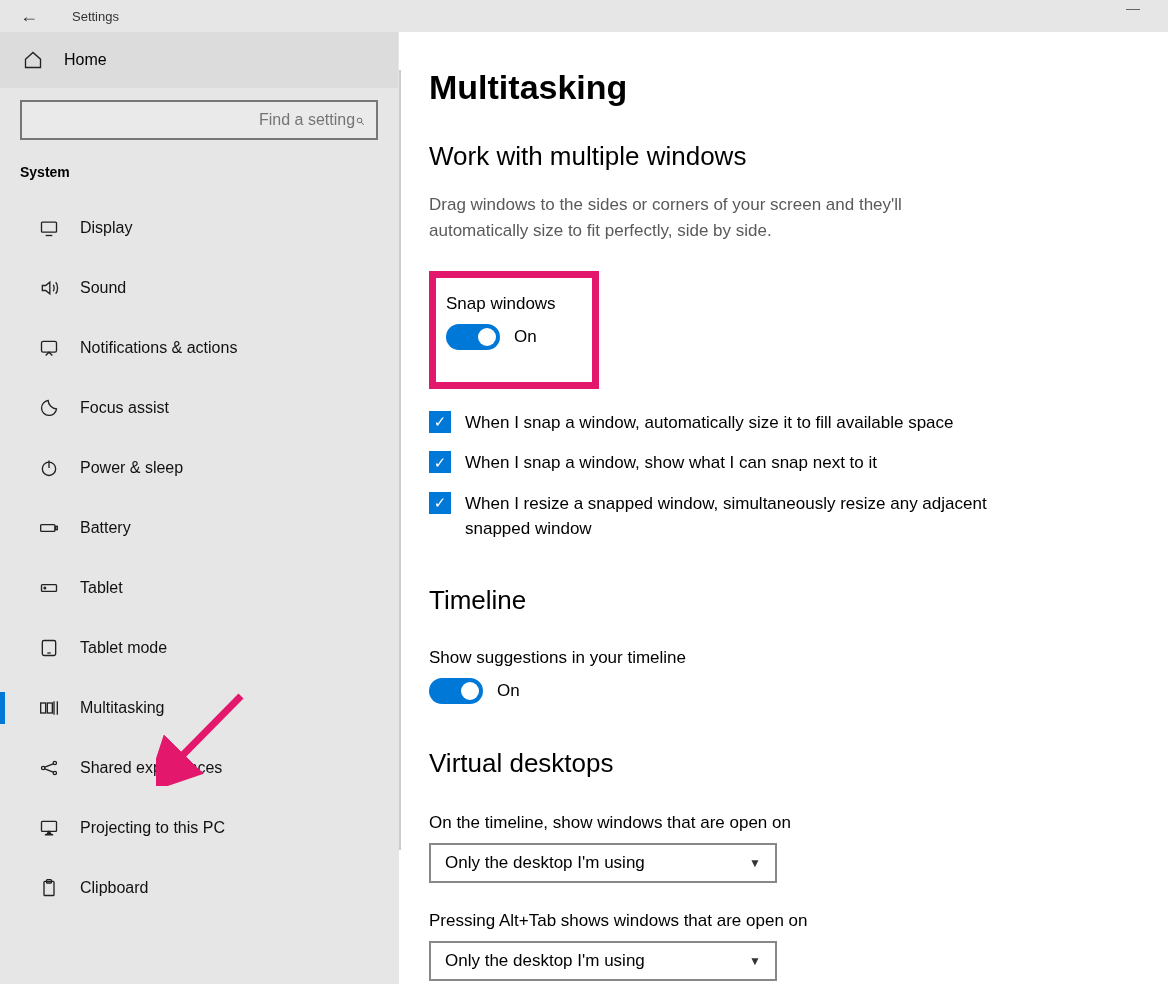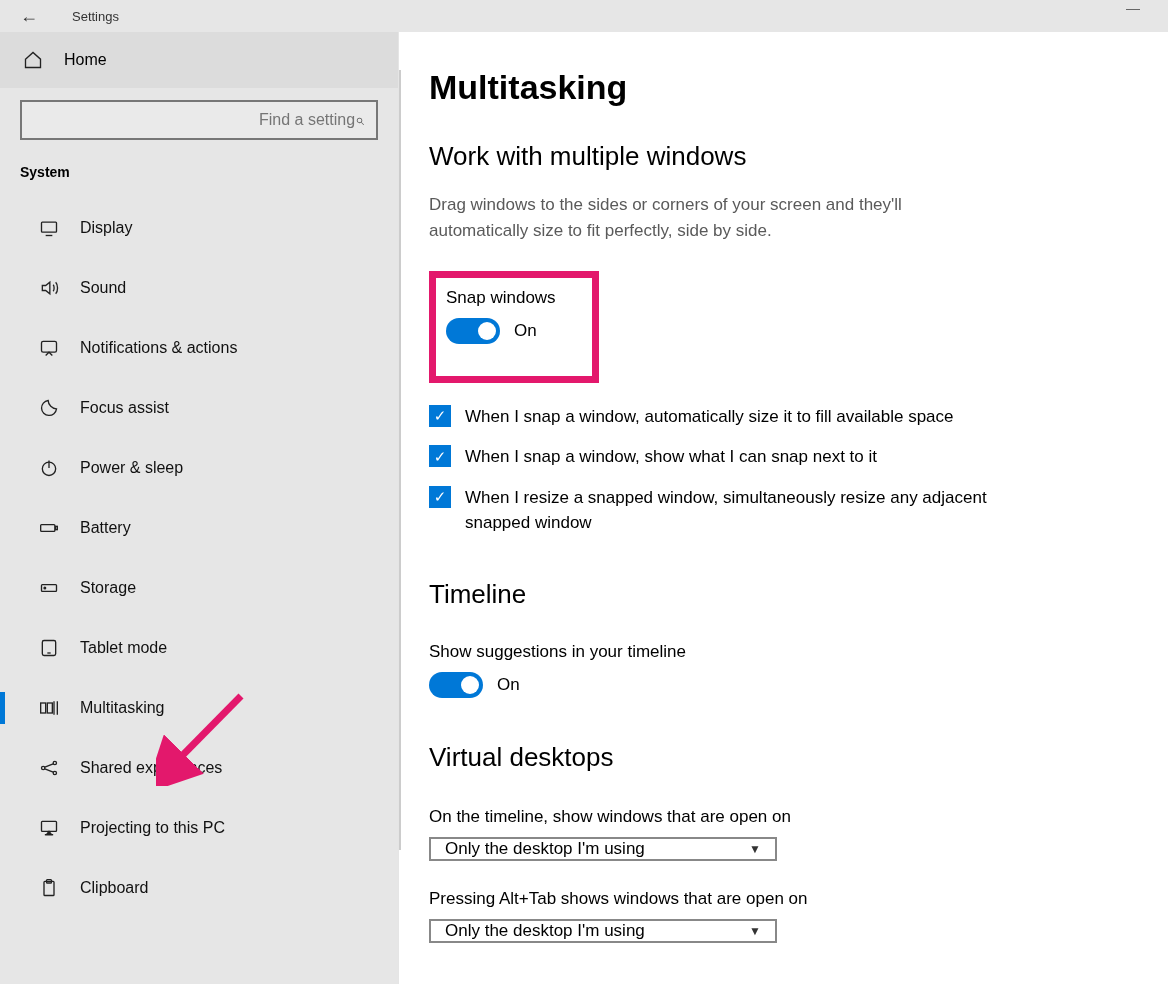--- a/index.html
+++ b/index.html
@@ -67,33 +67,33 @@
   .toggle {
     width: 54px; height: 26px; border-radius: 13px; background: #0078d7;
     position: relative;
   }
   .toggle .knob {
     width: 18px; height: 18px; border-radius: 50%; background: #fff;
     position: absolute; top: 4px; right: 4px;
   }
   .toggle-state { font-size: 17px; }
   .highlight {
-    border: 7px solid #e3186c; padding: 10px 36px 12px 10px;
+    border: 7px solid #e3186c; padding: 16px 36px 12px 10px;
     display: inline-block; margin-bottom: 22px;
   }
   .check-row { display: flex; align-items: flex-start; gap: 14px; margin-bottom: 16px; max-width: 560px; }
   .checkbox {
     width: 22px; height: 22px; background: #0078d7; flex-shrink: 0;
     display: flex; align-items: center; justify-content: center; color: #fff;
     font-size: 15px; line-height: 1;
   }
   .check-row span { font-size: 17px; line-height: 1.45; }
   .sec { margin-top: 44px; }
   .dropdown {
-    width: 348px; height: 24px; border: 2px solid #888;
+    width: 348px; height: 40px; border: 2px solid #888;
     display: flex; align-items: center; justify-content: space-between;
     padding: 0 14px; font-size: 17px; margin-bottom: 28px;
   }
   .dropdown .chev { font-size: 12px; color: #333; }
   .arrow {
     position: absolute; left: 156px; top: 654px; pointer-events: none;
   }
   svg { display: block; }
 </style>
 </head>
@@ -175,21 +175,21 @@
           </span>
         <span>Battery</span>
       </div>
       <div class="navitem">
         <span class="ico">
             <svg width="20" height="20" viewBox="0 0 24 24" fill="none" stroke="#222" stroke-width="1.6">
               <rect x="3" y="8" width="18" height="8" rx="1"></rect>
               <circle cx="7" cy="12" r="1" fill="#222"></circle>
             </svg>
           </span>
-        <span>Storage</span>
+        <span>Tablet</span>
       </div>
       <div class="navitem">
         <span class="ico">
             <svg width="20" height="20" viewBox="0 0 24 24" fill="none" stroke="#222" stroke-width="1.6">
               <rect x="4" y="3" width="16" height="18" rx="2"></rect>
               <line x1="10" y1="18" x2="14" y2="18"></line>
             </svg>
           </span>
         <span>Tablet mode</span>
       </div>

